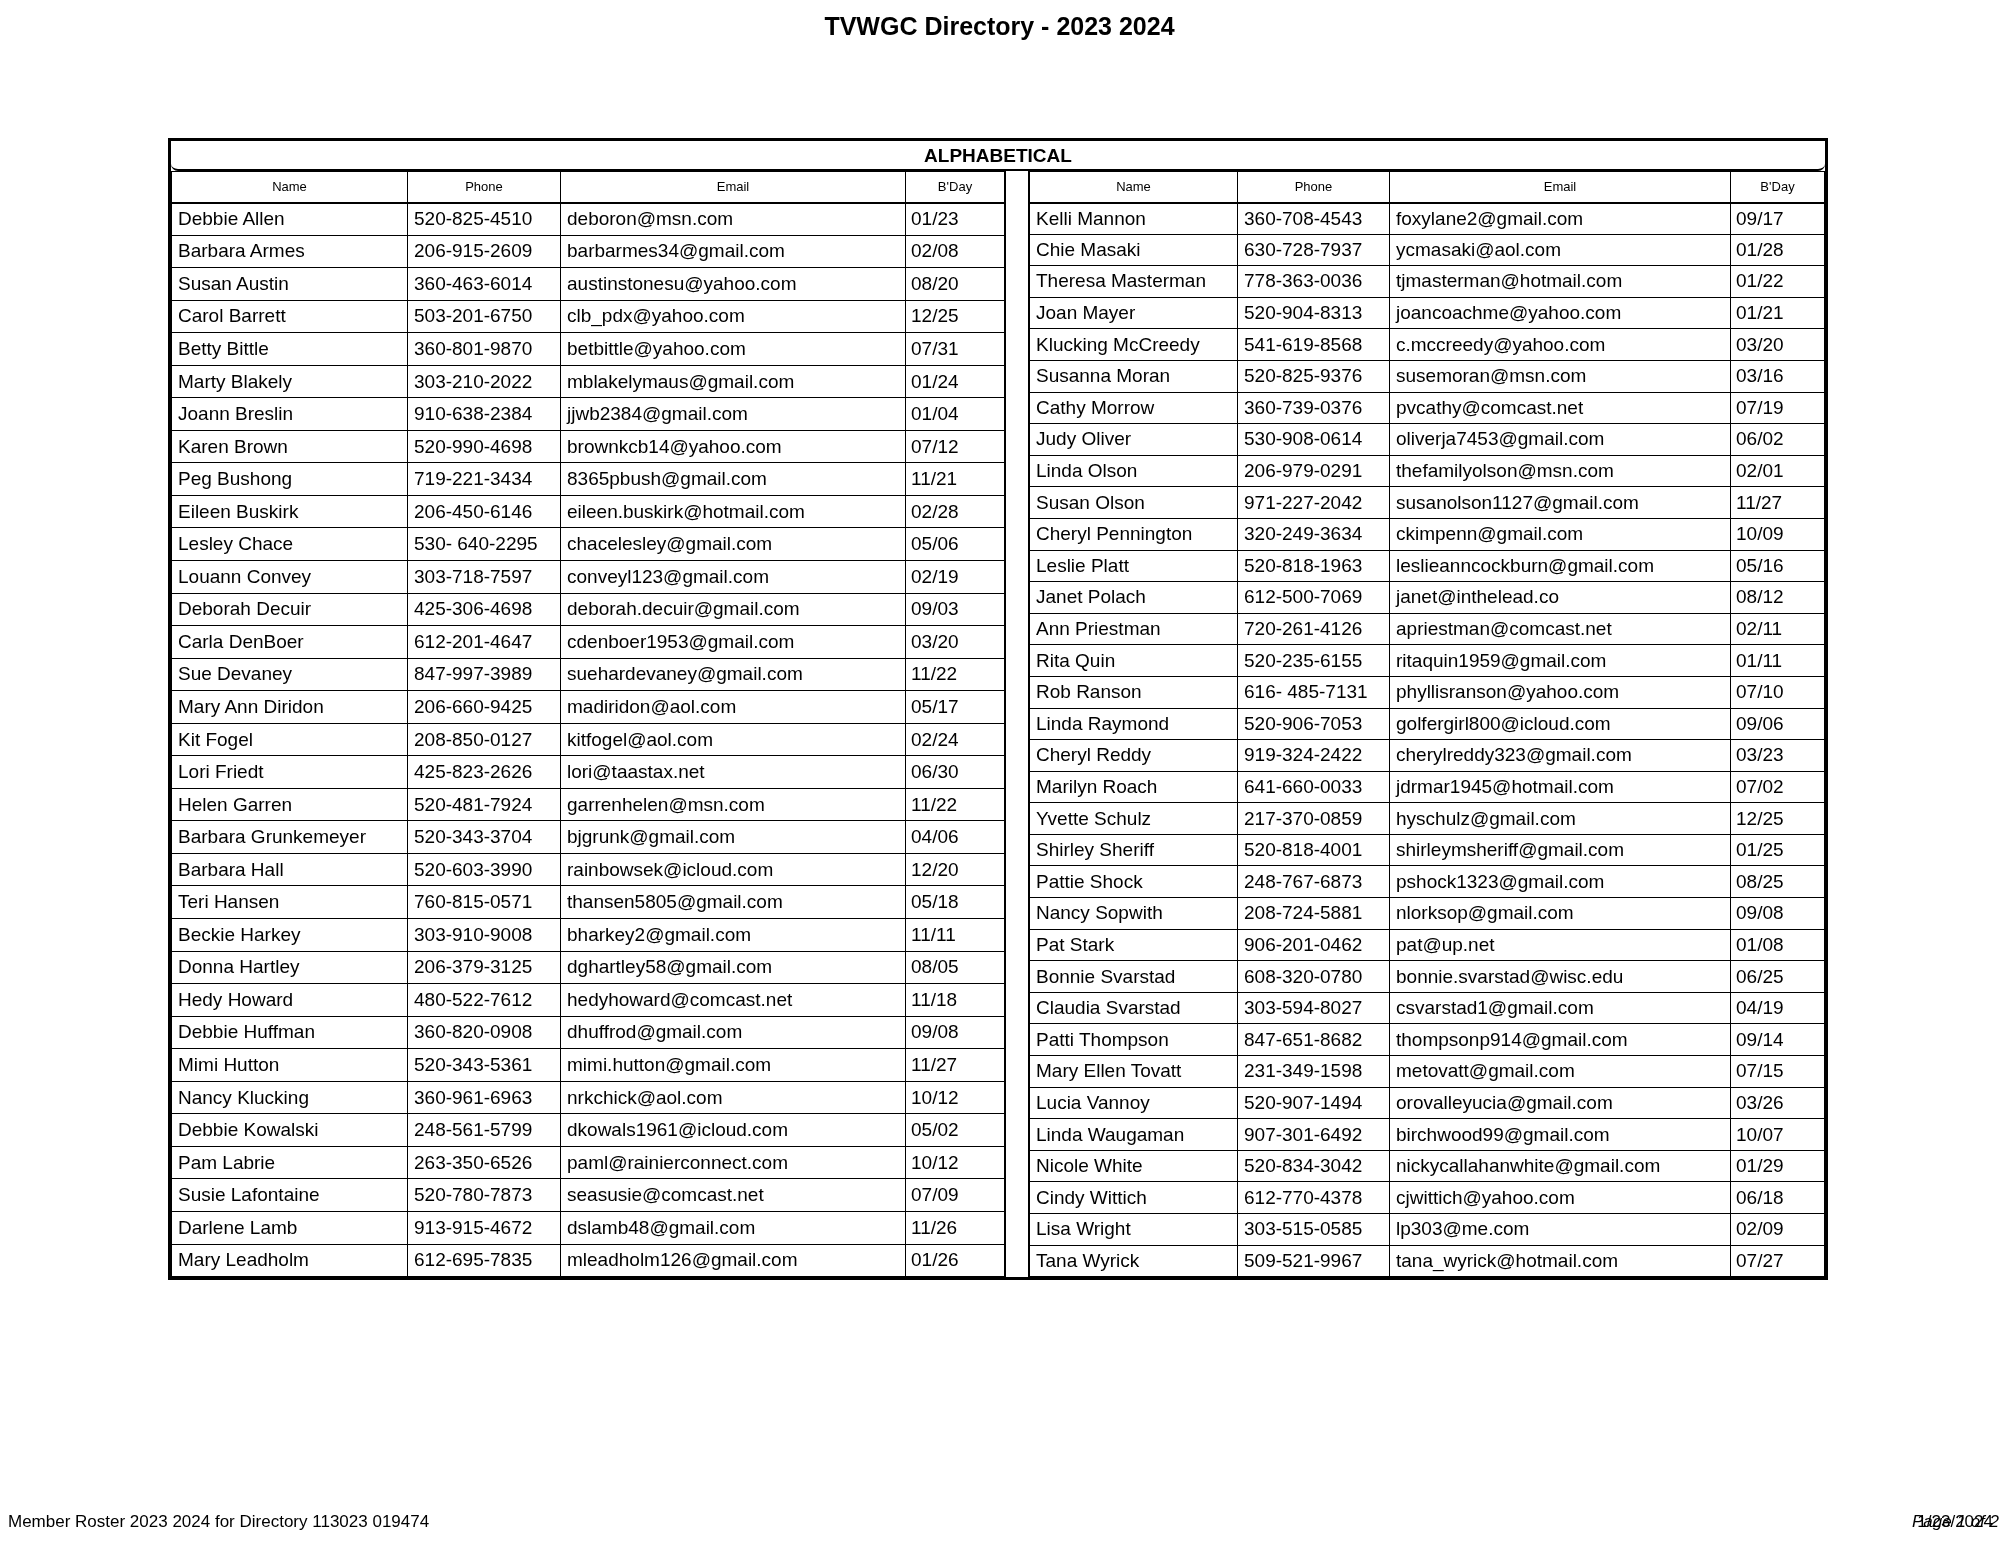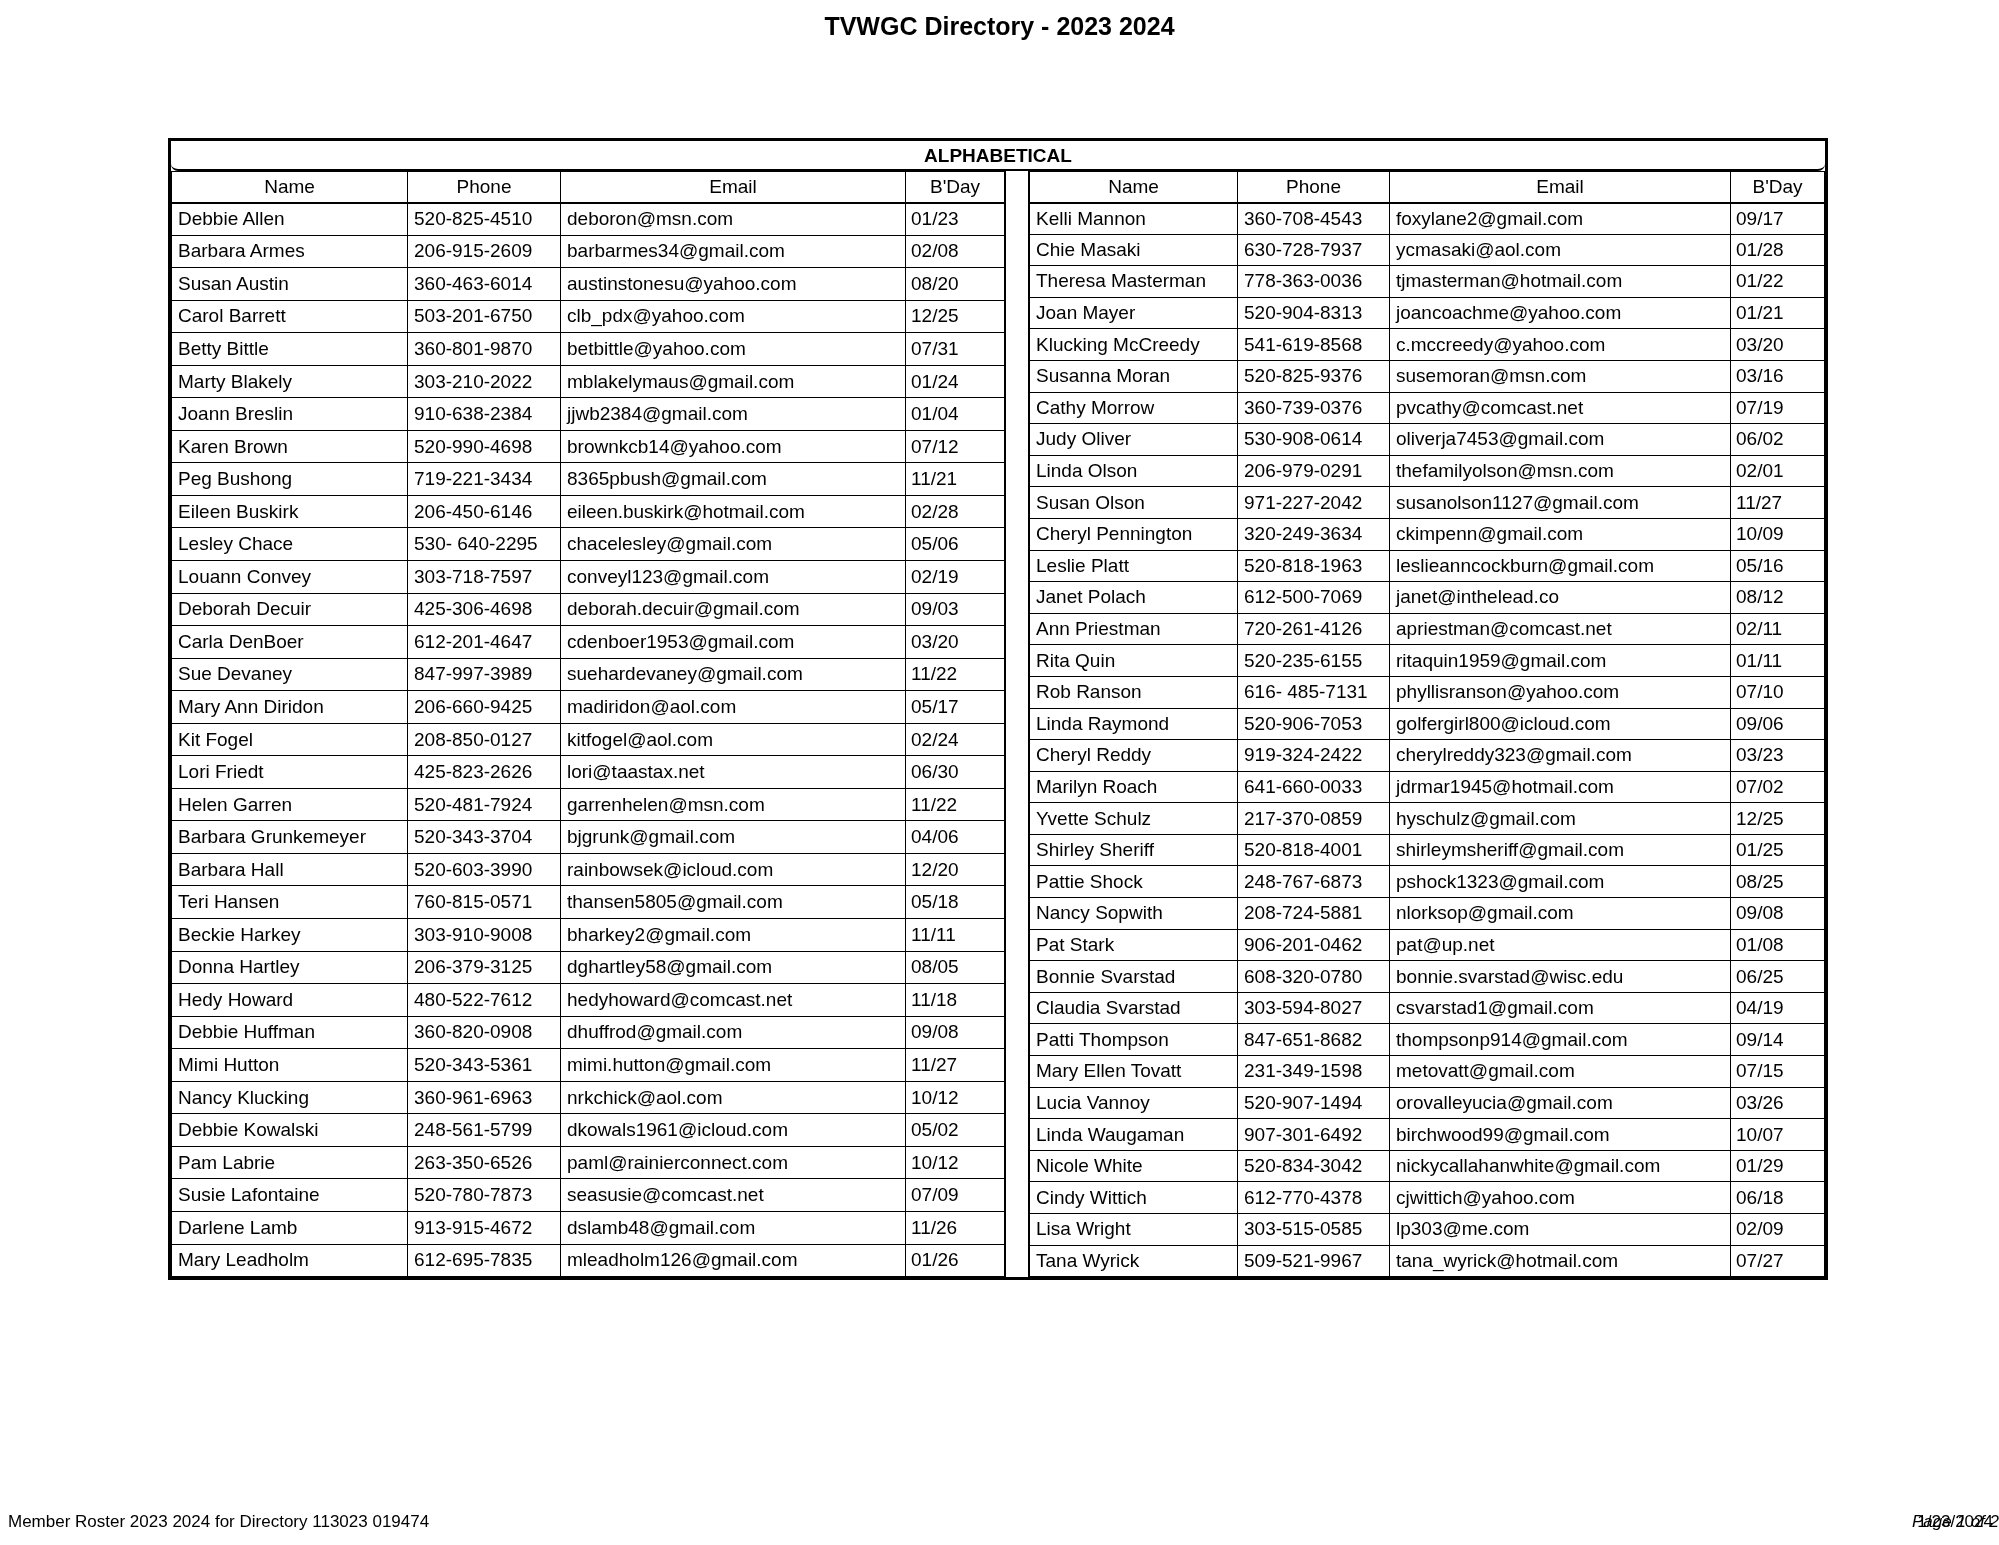--- a/index.html
+++ b/index.html
@@ -43,21 +43,21 @@
   }
   th, td {
     border: 1.5px solid #000;
     overflow: hidden; white-space: nowrap;
     font-weight: normal;
   }
   th {
     height: 31px;
     text-align: center;
     border-bottom: 2.5px solid #000;
-    font-size: 19px;
+    font-size: 13px;
   }
   td { height: 31.6px; padding: 0 3px 0 6px; }
   td.c-bday { padding-left: 5px; }
   .footer {
     position: absolute; top: 1512px; left: 0; width: 100%;
     font-size: 17px;
   }
   .footer .f-left   { position: absolute; left: 8px; top: 0; }
   .footer .f-center { position: absolute; left: 0; top: 0; width: 100%; text-align: right; font-style: italic; }
   .footer .f-right  { position: absolute; right: 6px; top: 0; text-align: right; }

